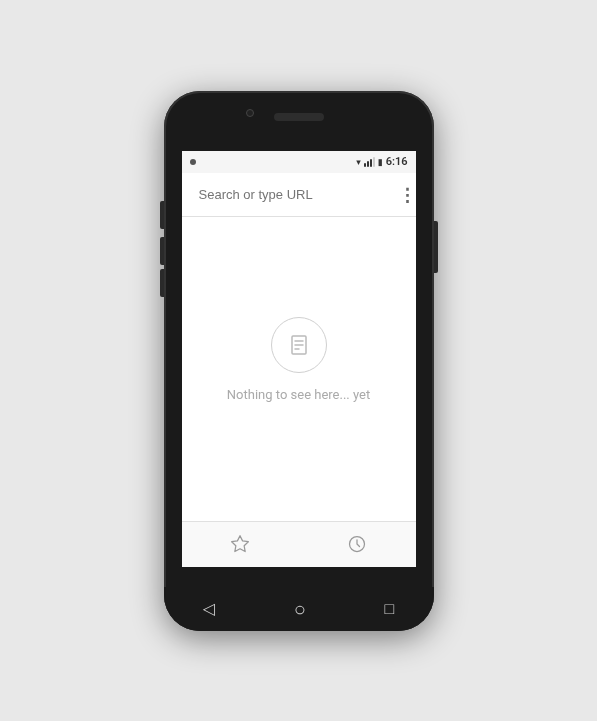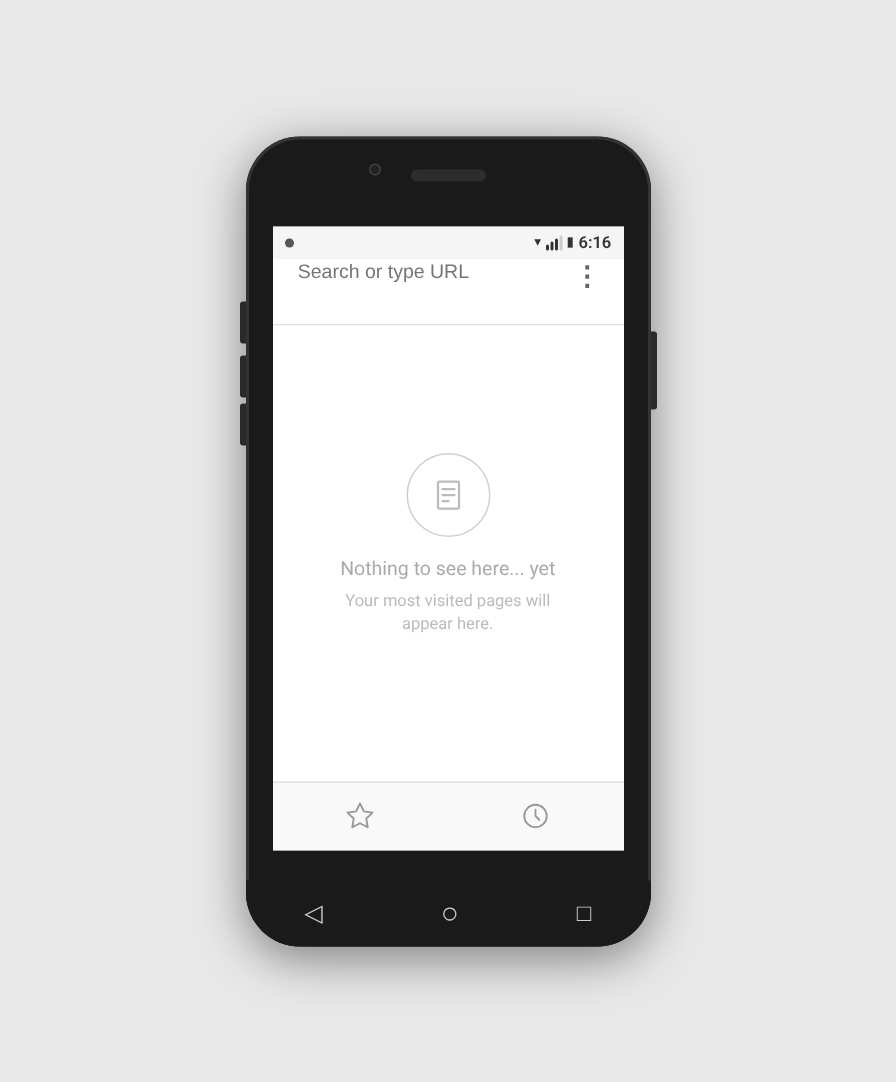--- a/index.html
+++ b/index.html
@@ -126,23 +126,23 @@
       background: #555;
       border-radius: 50%;
     }
 
     
     .url-bar {
       height: 44px;
       background: #fff;
       border-bottom: 1px solid #e0e0e0;
       display: flex;
-      align-items: flex-start;
+      align-items: center;
       padding: 0 17px;
-      gap: 8px;
+      gap: 24px;
       flex-shrink: 0;
     }
     .url-input {
       flex: 1;
       font-size: 13px;
       color: #999;
       background: none;
       border: none;
       outline: none;
       cursor: text;
@@ -269,21 +269,20 @@
     <div class="main-content">
       <div class="empty-icon-circle">
         <svg viewBox="0 0 24 24" fill="none" stroke="#bbb" stroke-width="1.5" stroke-linecap="round" stroke-linejoin="round">
           <rect x="5" y="3" width="14" height="18" rx="1" ry="1"></rect>
           <line x1="8" y1="8" x2="16" y2="8"></line>
           <line x1="8" y1="12" x2="16" y2="12"></line>
           <line x1="8" y1="16" x2="12" y2="16"></line>
         </svg>
       </div>
       <div class="empty-title">Nothing to see here... yet</div>
-      <div class="empty-subtitle">Your most visited pages will appear here.</div>
     </div>
 
     <div class="bottom-nav">
       <div class="bottom-nav-icon">
         <svg width="20" height="20" viewBox="0 0 24 24" fill="none" stroke="#999" stroke-width="1.5" stroke-linecap="round" stroke-linejoin="round">
           <polygon points="12 2 15.09 8.26 22 9.27 17 14.14 18.18 21.02 12 17.77 5.82 21.02 7 14.14 2 9.27 8.91 8.26 12 2"></polygon>
         </svg>
       </div>
       <div class="bottom-nav-icon">
         <svg width="20" height="20" viewBox="0 0 24 24" fill="none" stroke="#999" stroke-width="1.5" stroke-linecap="round" stroke-linejoin="round">

